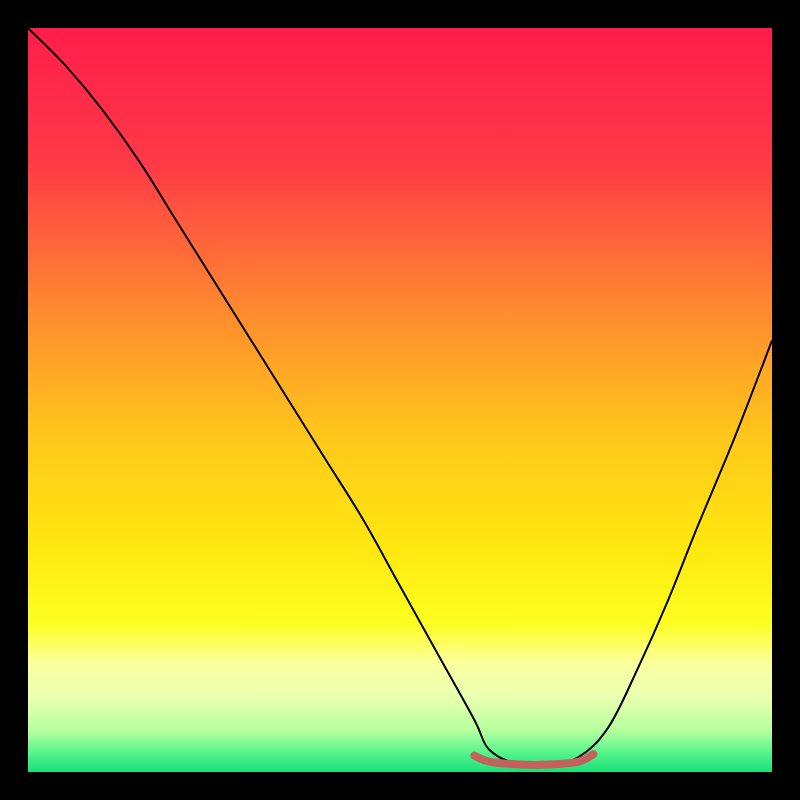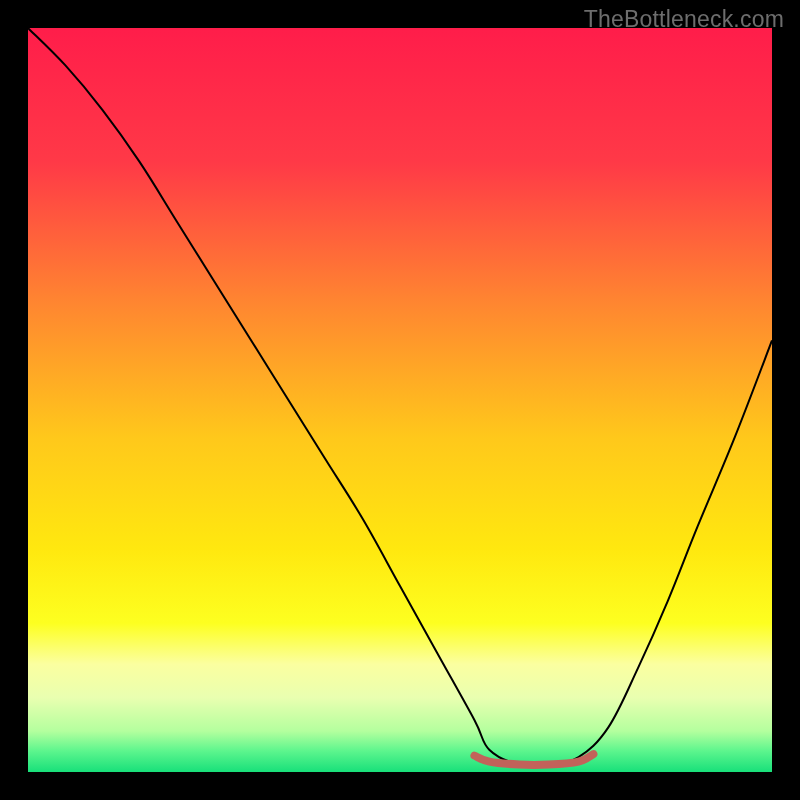--- a/index.html
+++ b/index.html
@@ -65,14 +65,13 @@
             <stop offset="100.00%" stop-color="#18e07a"></stop>
           </linearGradient>
       </defs>
       <rect x="0" y="0" width="100" height="100" fill="url(#bg-grad)"></rect>
     </svg>
     <svg class="curve" viewBox="0 0 100 100" preserveAspectRatio="none">
       <path id="main-curve" fill="none" stroke="#000" stroke-width="0.35" vector-effect="non-scaling-stroke" style="stroke-width:2px" d="M 0.00 0.00 C 0.90 0.90, 3.20 3.02, 5.00 5.00 C 6.80 6.98, 8.20 8.66, 10.00 11.00 C 11.80 13.34, 13.20 15.30, 15.00 18.00 C 16.80 20.70, 18.20 23.12, 20.00 26.00 C 21.80 28.88, 23.20 31.12, 25.00 34.00 C 26.80 36.88, 28.20 39.12, 30.00 42.00 C 31.80 44.88, 33.20 47.12, 35.00 50.00 C 36.80 52.88, 38.20 55.12, 40.00 58.00 C 41.80 60.88, 43.20 62.94, 45.00 66.00 C 46.80 69.06, 48.20 71.76, 50.00 75.00 C 51.80 78.24, 53.20 80.76, 55.00 84.00 C 56.80 87.24, 58.74 90.66, 60.00 93.00 C 61.26 95.34, 60.92 95.92, 62.00 97.00 C 63.08 98.08, 64.56 98.64, 66.00 99.00 C 67.44 99.36, 68.56 99.18, 70.00 99.00 C 71.44 98.82, 72.56 98.90, 74.00 98.00 C 75.44 97.10, 76.56 96.16, 78.00 94.00 C 79.44 91.84, 80.56 89.06, 82.00 86.00 C 83.44 82.94, 84.56 80.42, 86.00 77.00 C 87.44 73.58, 88.38 70.96, 90.00 67.00 C 91.62 63.04, 93.20 59.50, 95.00 55.00 C 96.80 50.50, 99.10 44.34, 100.00 42.00"></path>
       <path id="flat-seg" fill="none" stroke="#c2625a" stroke-linecap="round" vector-effect="non-scaling-stroke" style="stroke-width:8px" d="M 60.00 97.80 C 60.36 97.94, 60.92 98.38, 62.00 98.60 C 63.08 98.82, 64.56 98.93, 66.00 99.00 C 67.44 99.07, 68.56 99.07, 70.00 99.00 C 71.44 98.93, 72.92 98.85, 74.00 98.60 C 75.08 98.35, 75.64 97.78, 76.00 97.60"></path>
     </svg>
   </div>
-  <div class="watermark">TheBottleneck.com</div>
 </div>
 
 </body></html>

